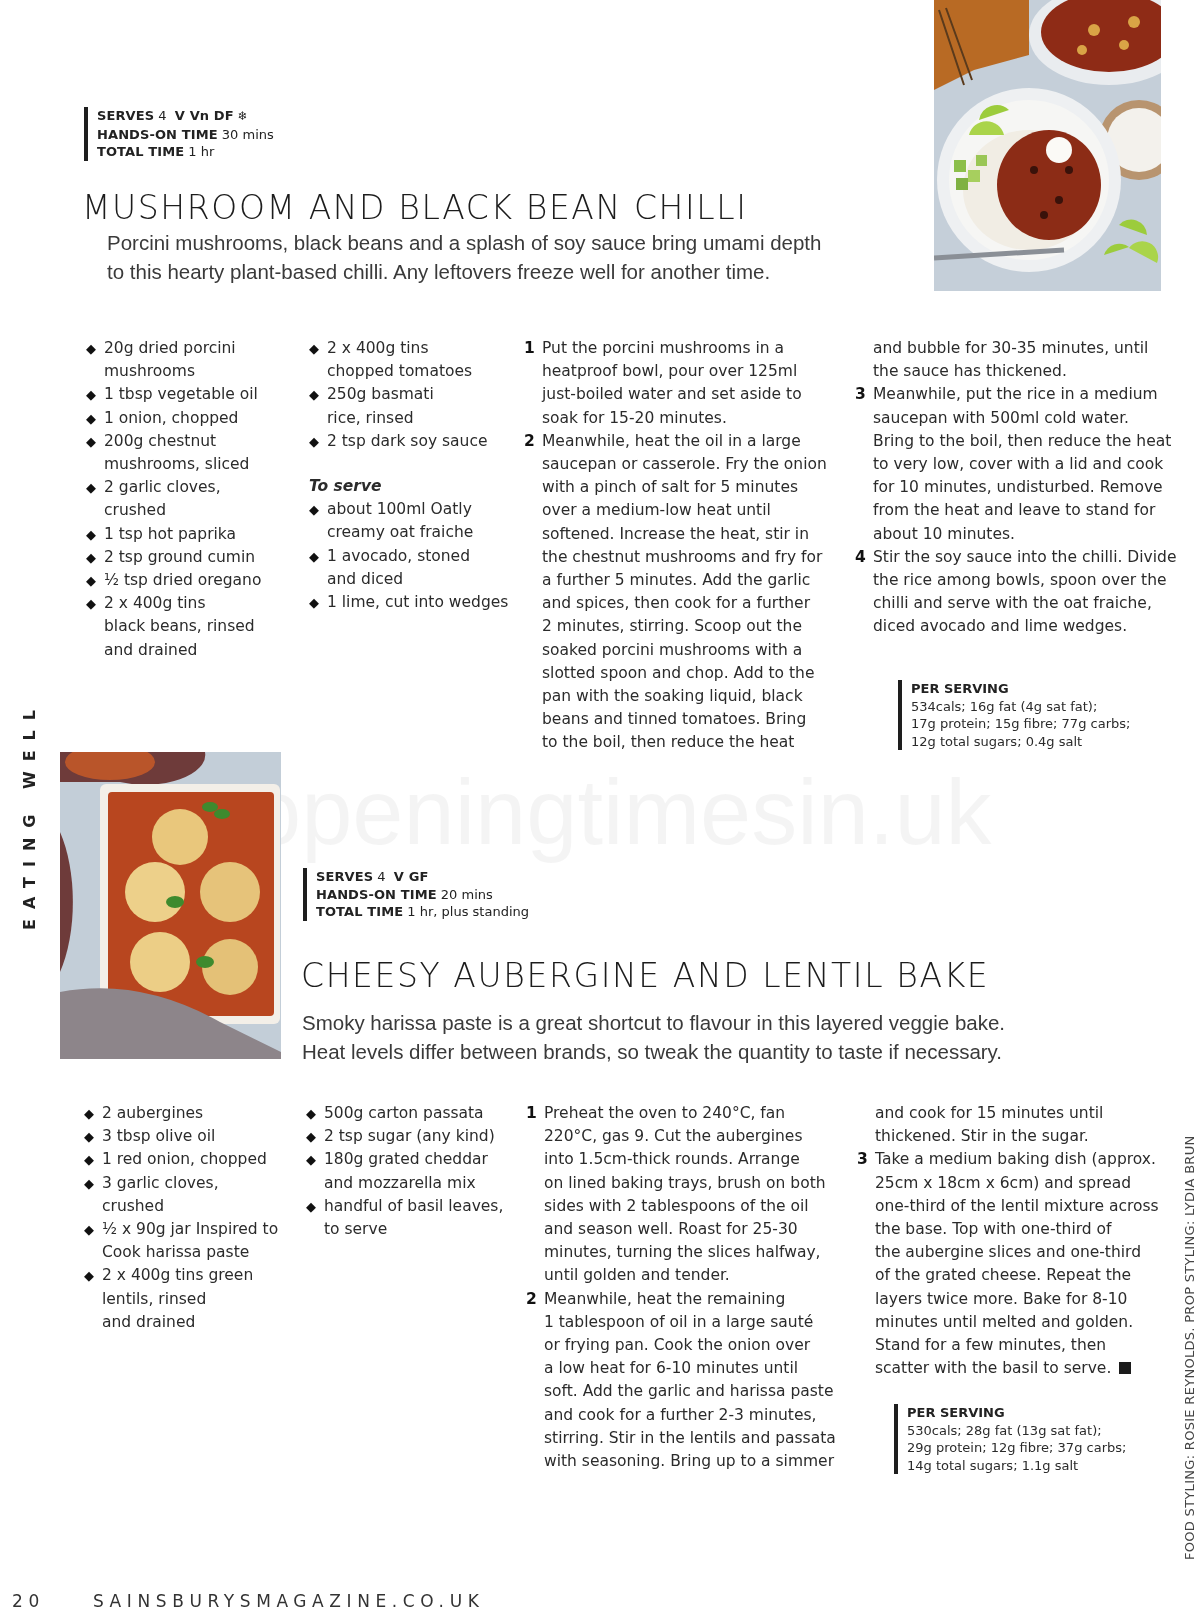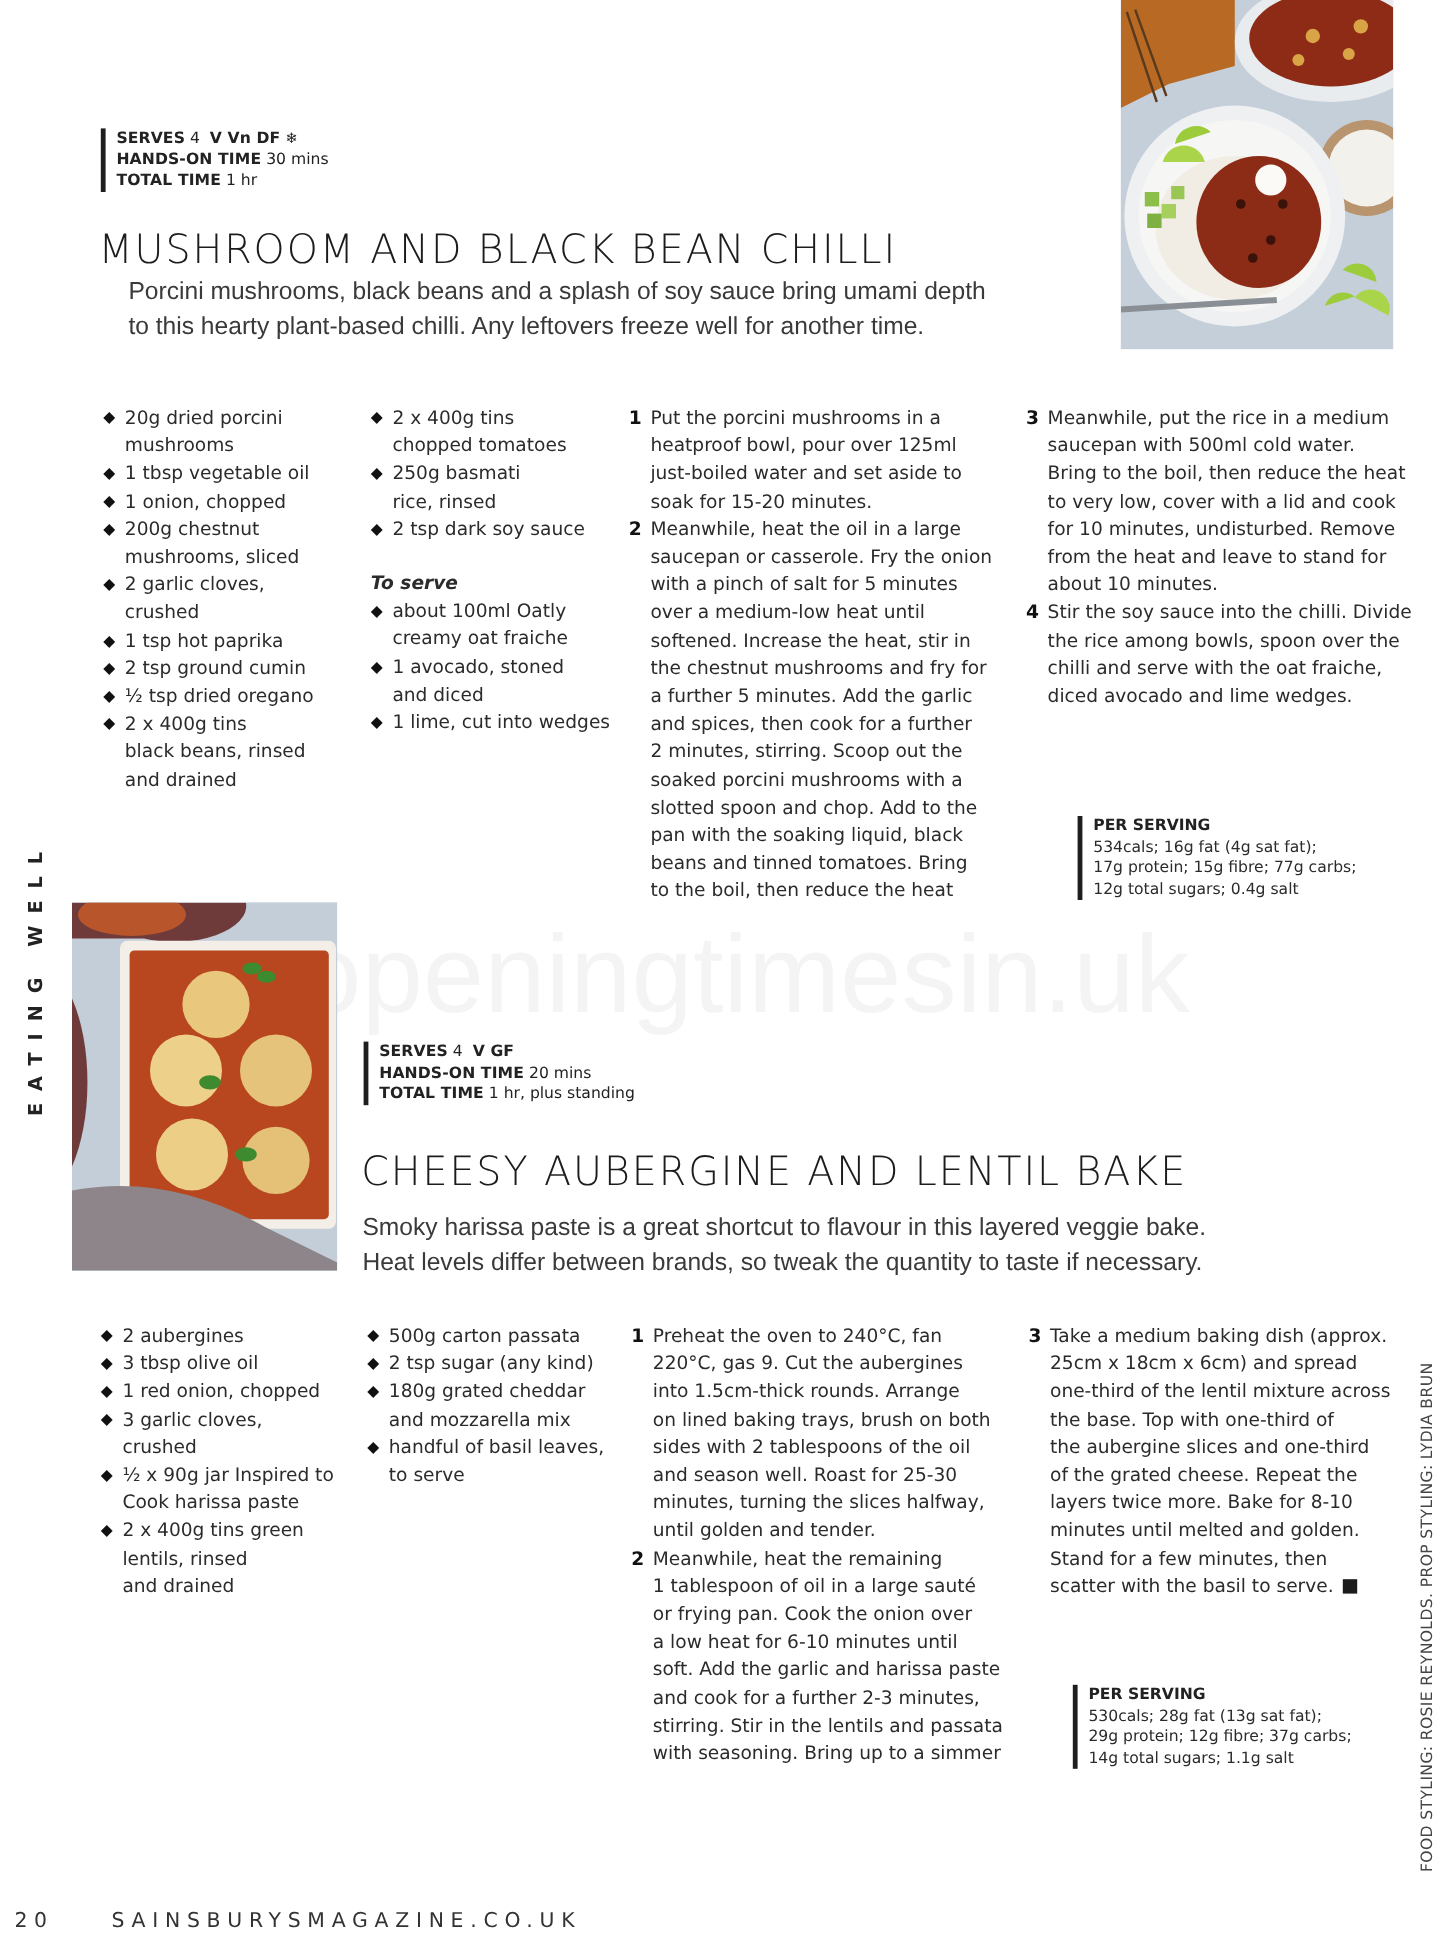--- a/index.html
+++ b/index.html
@@ -197,20 +197,24 @@
       <div>2 minutes, stirring. Scoop out the</div>
       <div>soaked porcini mushrooms with a</div>
       <div>slotted spoon and chop. Add to the</div>
       <div>pan with the soaking liquid, black</div>
       <div>beans and tinned tomatoes. Bring</div>
       <div>to the boil, then reduce the heat</div>
   </div>
 </div>
 
 <div class="abs method" style="left:855px; top:337px; width:340px;">
+  <div class="step">
+    <div>and bubble for 30-35 minutes, until</div>
+      <div>the sauce has thickened.</div>
+  </div>
   <div class="step">
     <span class="num">3</span>
     <div>Meanwhile, put the rice in a medium</div>
       <div>saucepan with 500ml cold water.</div>
       <div>Bring to the boil, then reduce the heat</div>
       <div>to very low, cover with a lid and cook</div>
       <div>for 10 minutes, undisturbed. Remove</div>
       <div>from the heat and leave to stand for</div>
       <div>about 10 minutes.</div>
   </div>
@@ -336,20 +340,24 @@
       <div>a low heat for 6-10 minutes until</div>
       <div>soft. Add the garlic and harissa paste</div>
       <div>and cook for a further 2-3 minutes,</div>
       <div>stirring. Stir in the lentils and passata</div>
       <div>with seasoning. Bring up to a simmer</div>
   </div>
 </div>
 
 <div class="abs method" style="left:857px; top:1102px; width:320px;">
   <div class="step">
+    <div>and cook for 15 minutes until</div>
+      <div>thickened. Stir in the sugar.</div>
+  </div>
+  <div class="step">
     <span class="num">3</span>
     <div>Take a medium baking dish (approx.</div>
       <div>25cm x 18cm x 6cm) and spread</div>
       <div>one-third of the lentil mixture across</div>
       <div>the base. Top with one-third of</div>
       <div>the aubergine slices and one-third</div>
       <div>of the grated cheese. Repeat the</div>
       <div>layers twice more. Bake for 8-10</div>
       <div>minutes until melted and golden.</div>
       <div>Stand for a few minutes, then</div>

